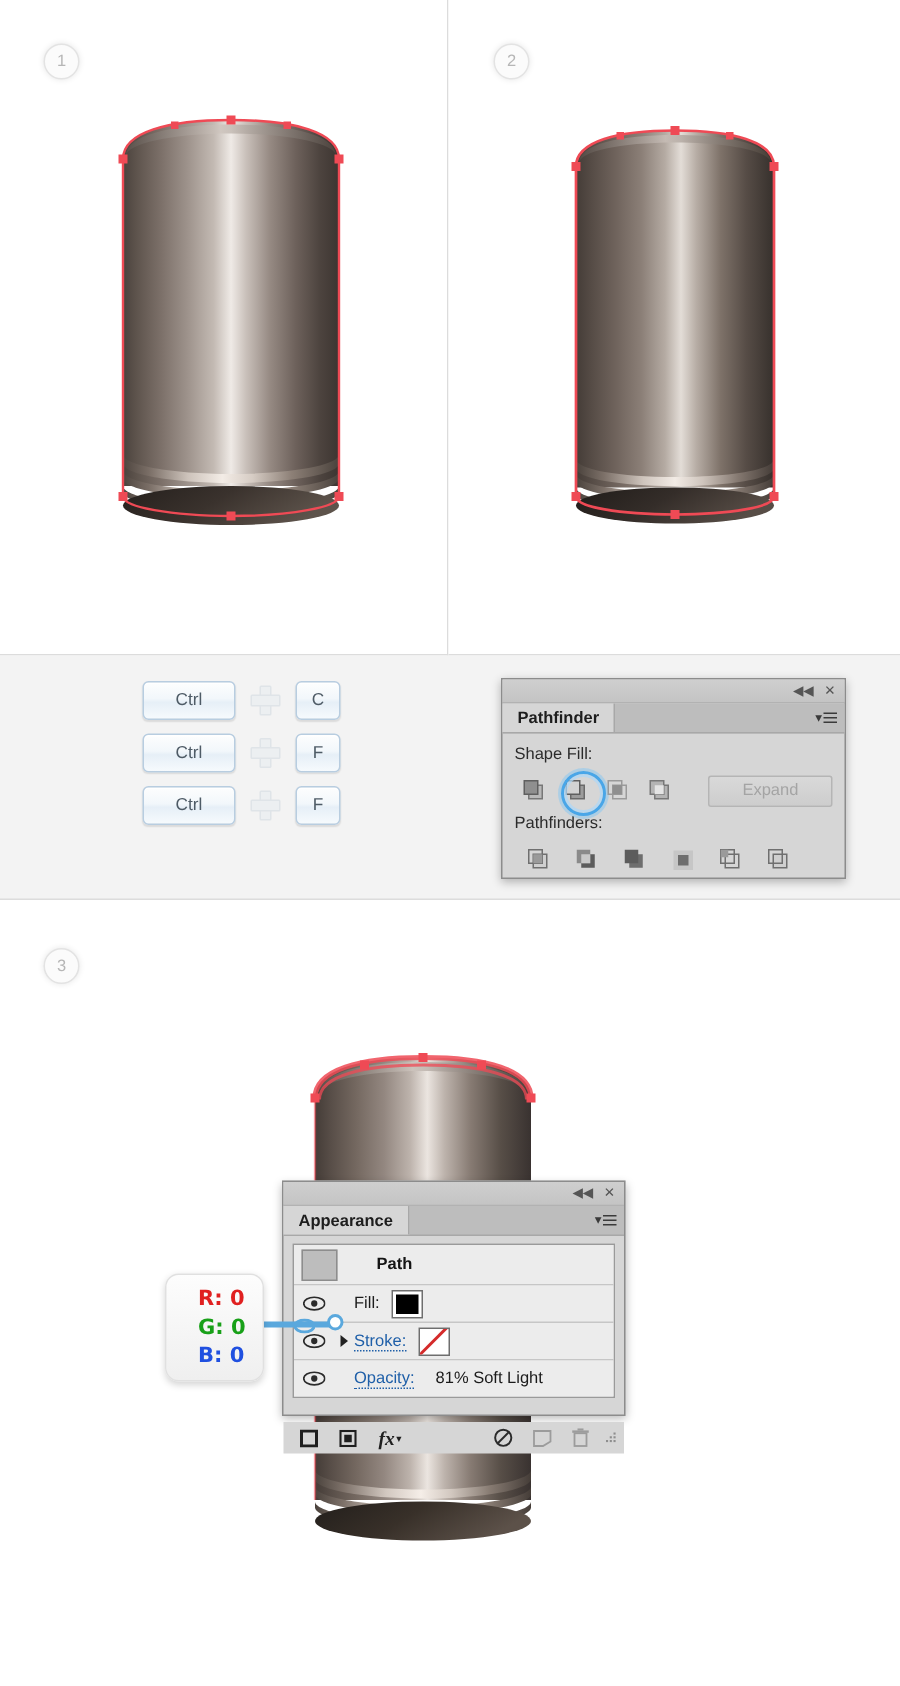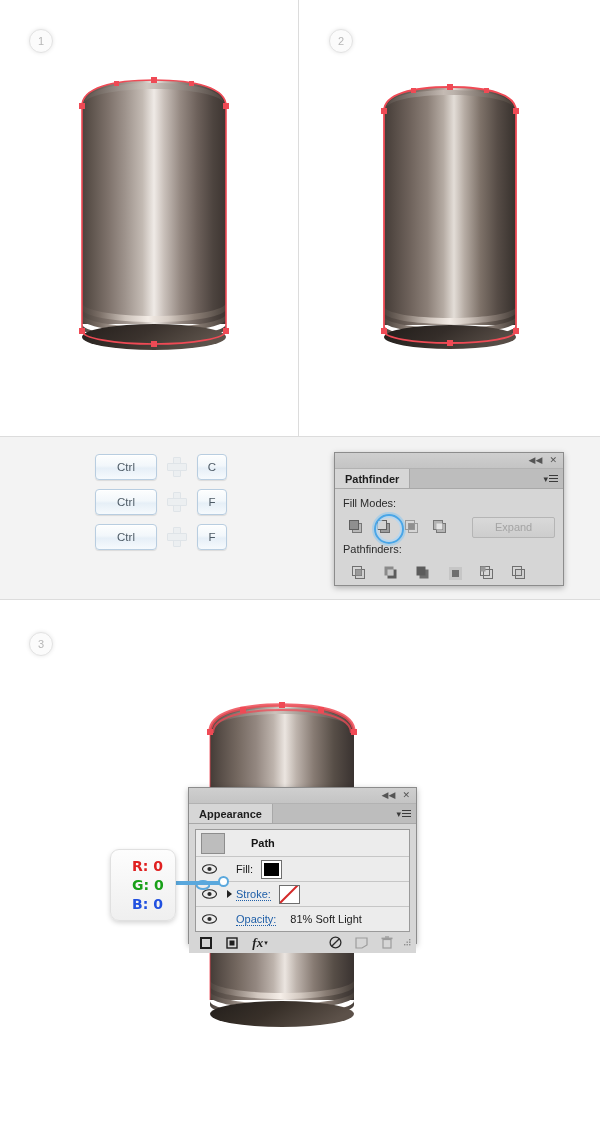--- a/index.html
+++ b/index.html
@@ -422,21 +422,21 @@
               <i></i>
               <i></i>
               <i></i>
             </span>
         </span>
       </div>
     </div>
 
     <div class="ai-body">
 
-      <div class="pf-label">Fill Modes:</div>
+      <div class="pf-label">Shape Fill:</div>
 
       <div class="pf-row">
 
         <div class="pf-btn">
           <svg width="17" height="17" viewBox="0 0 17 17">
             <rect x="4.5" y="4.5" width="9" height="9" fill="#b9b9b9" stroke="#777"></rect>
             <rect x="1.5" y="1.5" width="9" height="9" fill="#8f8f8f" stroke="#5f5f5f"></rect>
           </svg>
         </div>
 
@@ -533,21 +533,21 @@
         <span class="menu-glyph">
           ▾<span class="burger">
               <i></i>
               <i></i>
               <i></i>
             </span>
         </span>
       </div>
     </div>
 
-    <div style="padding:5px 6px 0 6px;">
+    <div style="padding:5px 6px 16px 6px;">
       <div class="ap-list">
 
         <div class="ap-thumb-row">
           <div class="ap-thumb"></div>
           <div class="ap-pathlabel">Path</div>
         </div>
 
         <div class="ap-row">
           <div class="ap-eye">
             <svg width="15" height="10" viewBox="0 0 15 10">

